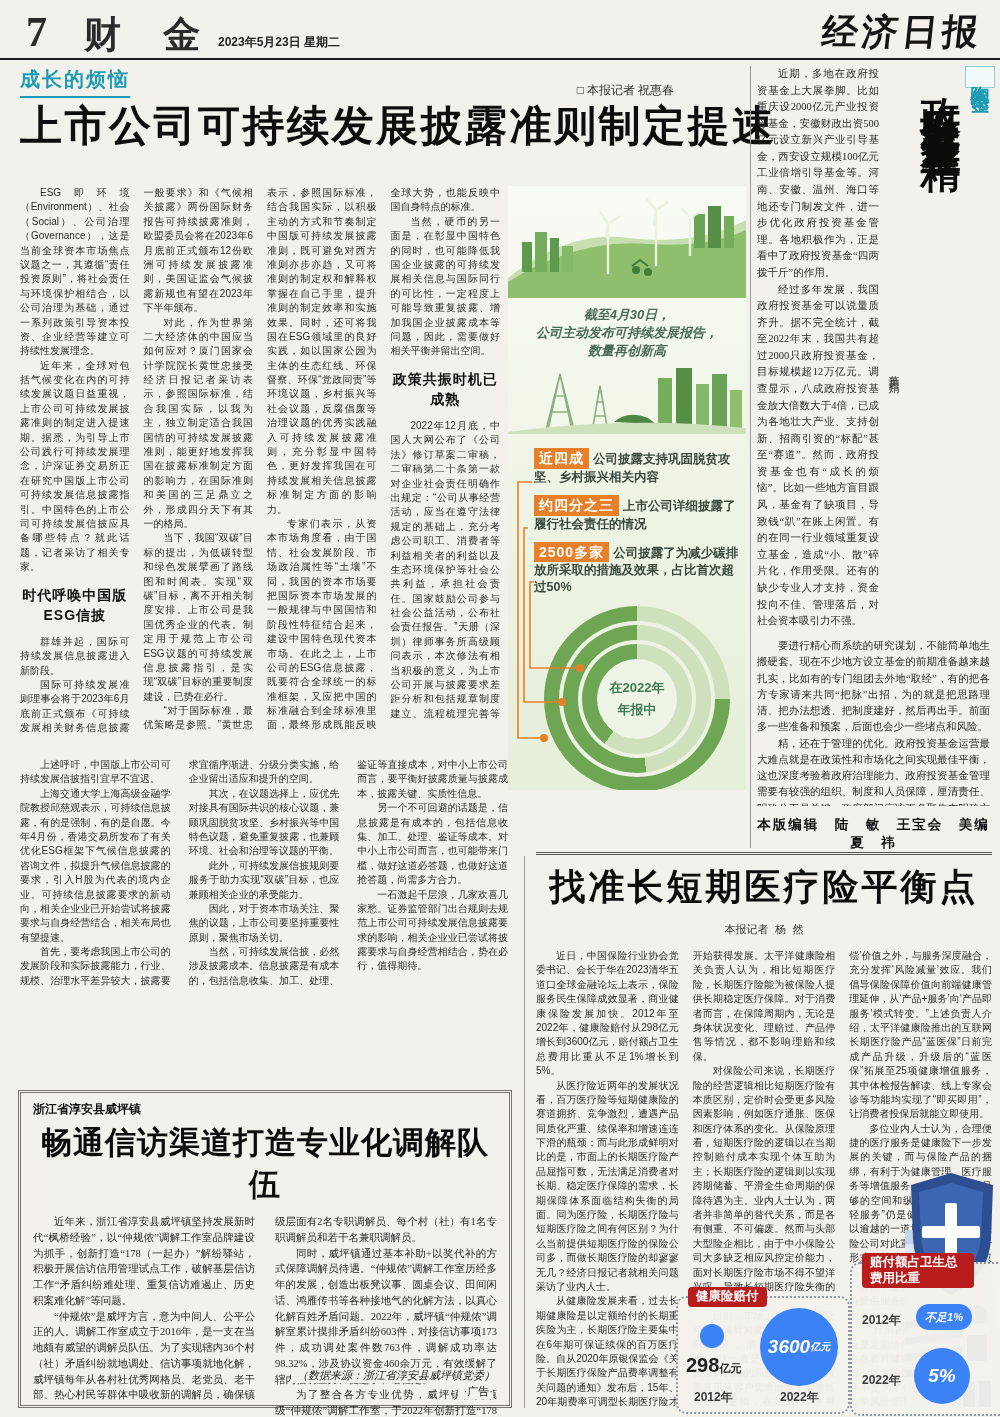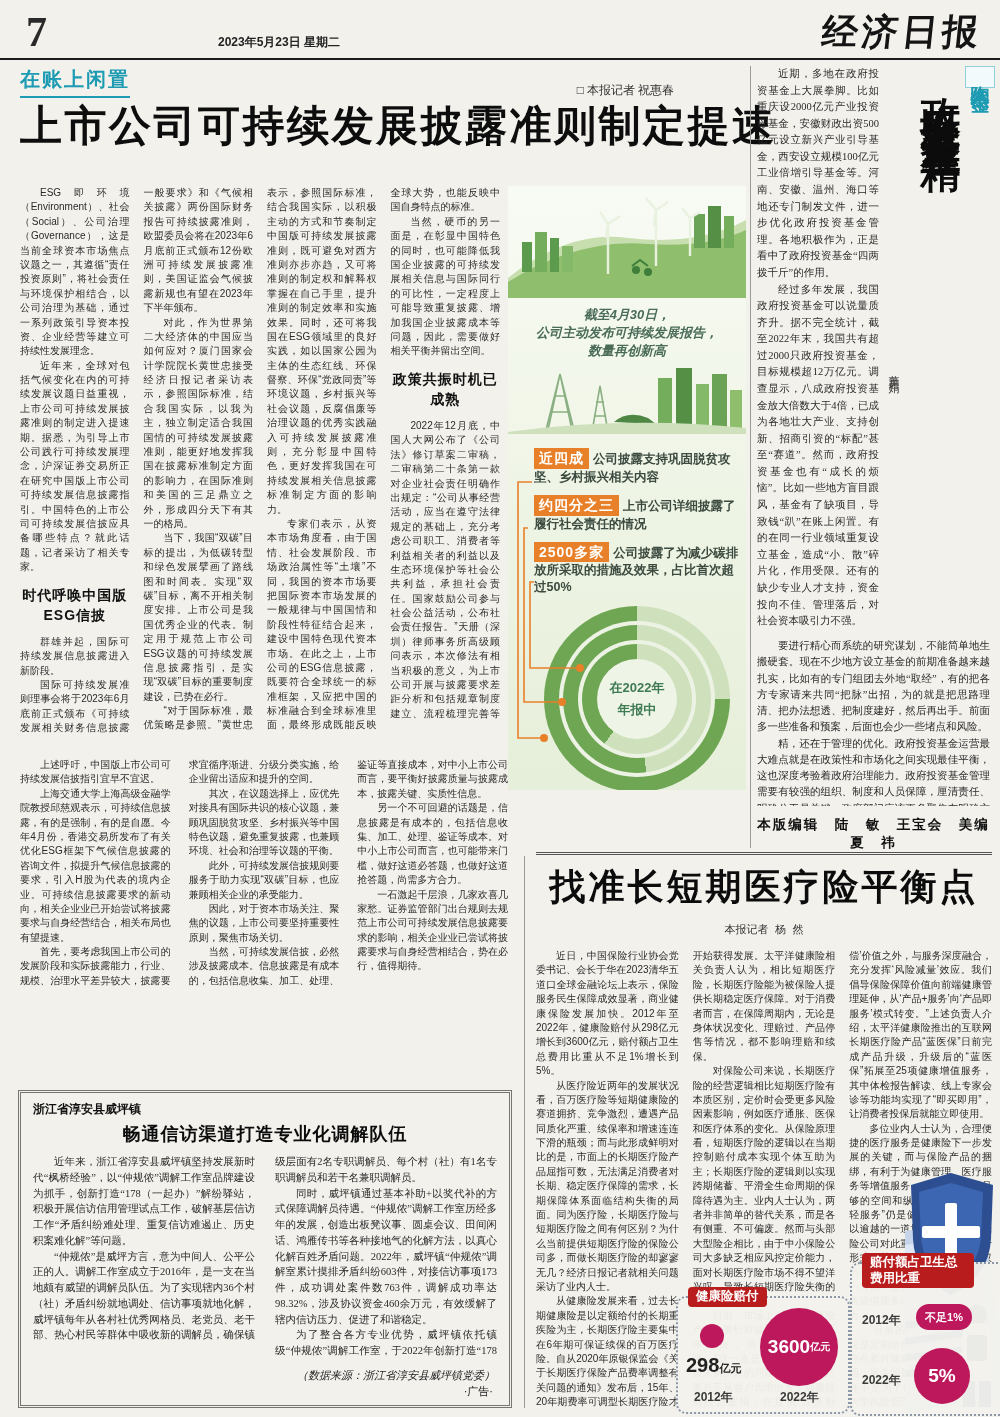--- a/index.html
+++ b/index.html
@@ -69,53 +69,54 @@
   #med-headline{text-align:center;font-family:"Liberation Serif",serif;font-weight:bold;font-size:36px;
                 letter-spacing:3px;color:#0c0c0c;margin-top:8px;}
   #med-byline{text-align:center;font-size:11px;color:#333;margin-top:10px;font-family:Liberation Mono, monospace;}
   #med-cols{margin-top:12px;height:468px;column-count:3;}
   
   .ins-panel{position:absolute;border:2px dotted #8a97a6;border-radius:10px;background:rgba(242,241,236,.96);}
   .ins-tab{position:absolute;left:10px;top:-11px;background:#b91c1c;color:#fff;font-size:12.5px;font-weight:bold;
            padding:2px 8px;border-radius:4px;line-height:1.25;}
   #ins-pay{left:676px;top:1296px;width:170px;height:114px;}
   #ins-share{left:850px;top:1262px;width:150px;height:150px;border-right:none;border-radius:10px 0 0 10px;}
-  .gc{position:absolute;border-radius:50%;background:#be185d;color:#fff;display:flex;align-items:center;justify-content:center;font-weight:bold;}
+  .gc{position:absolute;border-radius:50%;background:#3b82f6;color:#fff;display:flex;align-items:center;justify-content:center;font-weight:bold;font-style:italic;}
   .ins-year{position:absolute;font-size:12px;font-weight:bold;color:#3a3a3a;}
   .big-val{font-size:19px;}
   .big-val small, .val-sm small{font-size:10px;font-weight:bold;}
   #pay-small-val{position:absolute;left:8px;top:56px;font-size:20px;font-weight:bold;color:#222;}
   #pay-small-val small{font-size:11px;}
   
   #ins-illus{position:absolute;left:905px;top:1165px;width:95px;height:250px;pointer-events:none;}
   
   #boxart{position:absolute;left:18px;top:1090px;width:494px;height:318px;border:3px double #77756e;
           padding:8px 12px;box-sizing:border-box;}
   #box-kicker{font-size:12px;font-weight:bold;color:#111;}
-  #box-headline{text-align:center;font-size:18px;font-weight:bold;letter-spacing:1px;margin-top:4px;color:#0c0c0c;}
+  #box-headline{text-align:center;font-size:31px;font-weight:bold;letter-spacing:1px;margin-top:4px;color:#0c0c0c;}
   #box-cols{margin-top:8px;height:218px;column-count:2;column-gap:20px;font-family:"Liberation Serif",serif;
             font-size:10.5px;line-height:1.5;text-align:justify;overflow:hidden;}
   #box-cols p{margin:0;text-indent:2em;}
   #box-credit{position:absolute;right:14px;bottom:22px;font-size:11px;font-style:italic;color:#222;
               background:#f2f1ec;padding-left:6px;}
   #box-ad{position:absolute;right:16px;bottom:6px;font-size:11px;color:#222;background:#f2f1ec;padding-left:6px;}
 </style>
 </head>
 <body>
 
 <div id="page">
 
   <div id="hdr">
     <div class="pagenum">7</div>
+    <div class="section">财 金</div>
     <div class="date">2023年5月23日  星期二</div>
     <div class="masthead">经济日报</div>
   </div>
 
   <div id="main-art">
-    <span class="kicker">在账上闲置</span>
+    <span class="kicker">成长的烦恼</span>
     <span class="main-byline">□ 本报记者  祝惠春</span>
     <div class="main-headline">上市公司可持续发展披露准则制定提速</div>
   </div>
   <div id="main-cols" class="cols">
       <p>ESG即环境（Environment）、社会（Social）、公司治理（Governance），这是当前全球资本市场焦点议题之一，其遵循“责任投资原则”，将社会责任与环境保护相结合，以公司治理为基础，通过一系列政策引导资本投资、企业经营等建立可持续性发展理念。</p>
       <p>近年来，全球对包括气候变化在内的可持续发展议题日益重视，上市公司可持续发展披露准则的制定进入提速期。据悉，为引导上市公司践行可持续发展理念，沪深证券交易所正在研究中国版上市公司可持续发展信息披露指引。中国特色的上市公司可持续发展信披应具备哪些特点？就此话题，记者采访了相关专家。</p>
       <h3 class="subhead">时代呼唤中国版ESG信披</h3>
       <p>群雄并起，国际可持续发展信息披露进入新阶段。</p>
       <p>国际可持续发展准则理事会将于2023年6月底前正式颁布《可持续发展相关财务信息披露一般要求》和《气候相关披露》两份国际财务报告可持续披露准则，欧盟委员会将在2023年6月底前正式颁布12份欧洲可持续发展披露准则，美国证监会气候披露新规也有望在2023年下半年颁布。</p>
       <p>对此，作为世界第二大经济体的中国应当如何应对？厦门国家会计学院院长黄世忠接受经济日报记者采访表示，参照国际标准，结合我国实际，以我为主，独立制定适合我国国情的可持续发展披露准则，能更好地发挥我国在披露标准制定方面的影响力，在国际准则和美国的三足鼎立之外，形成四分天下有其一的格局。</p>

